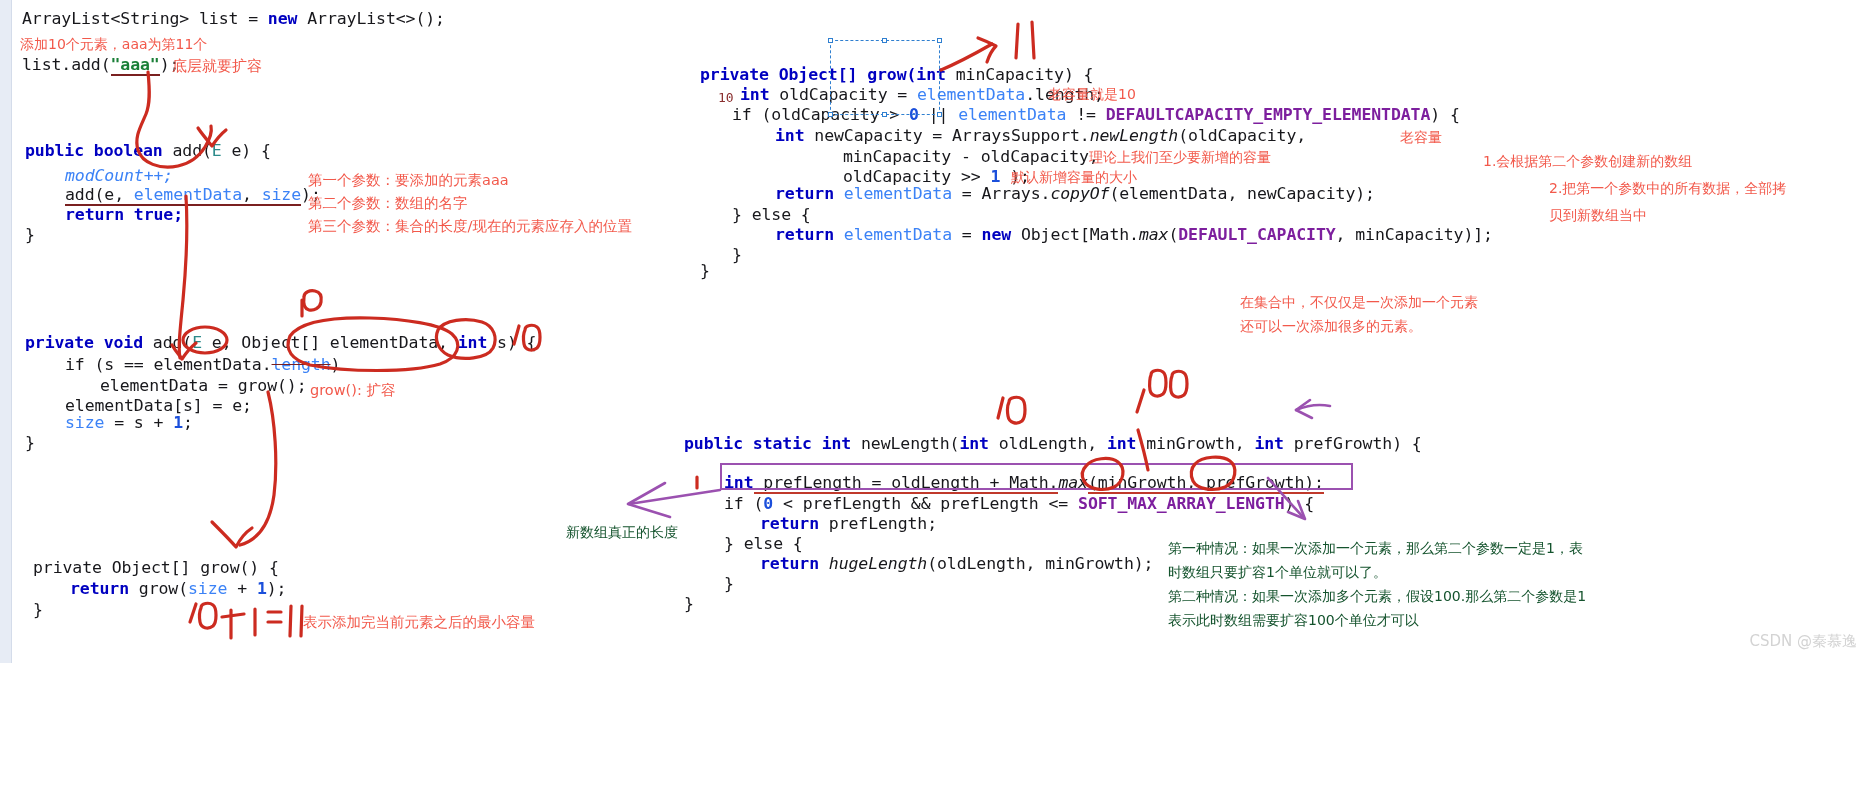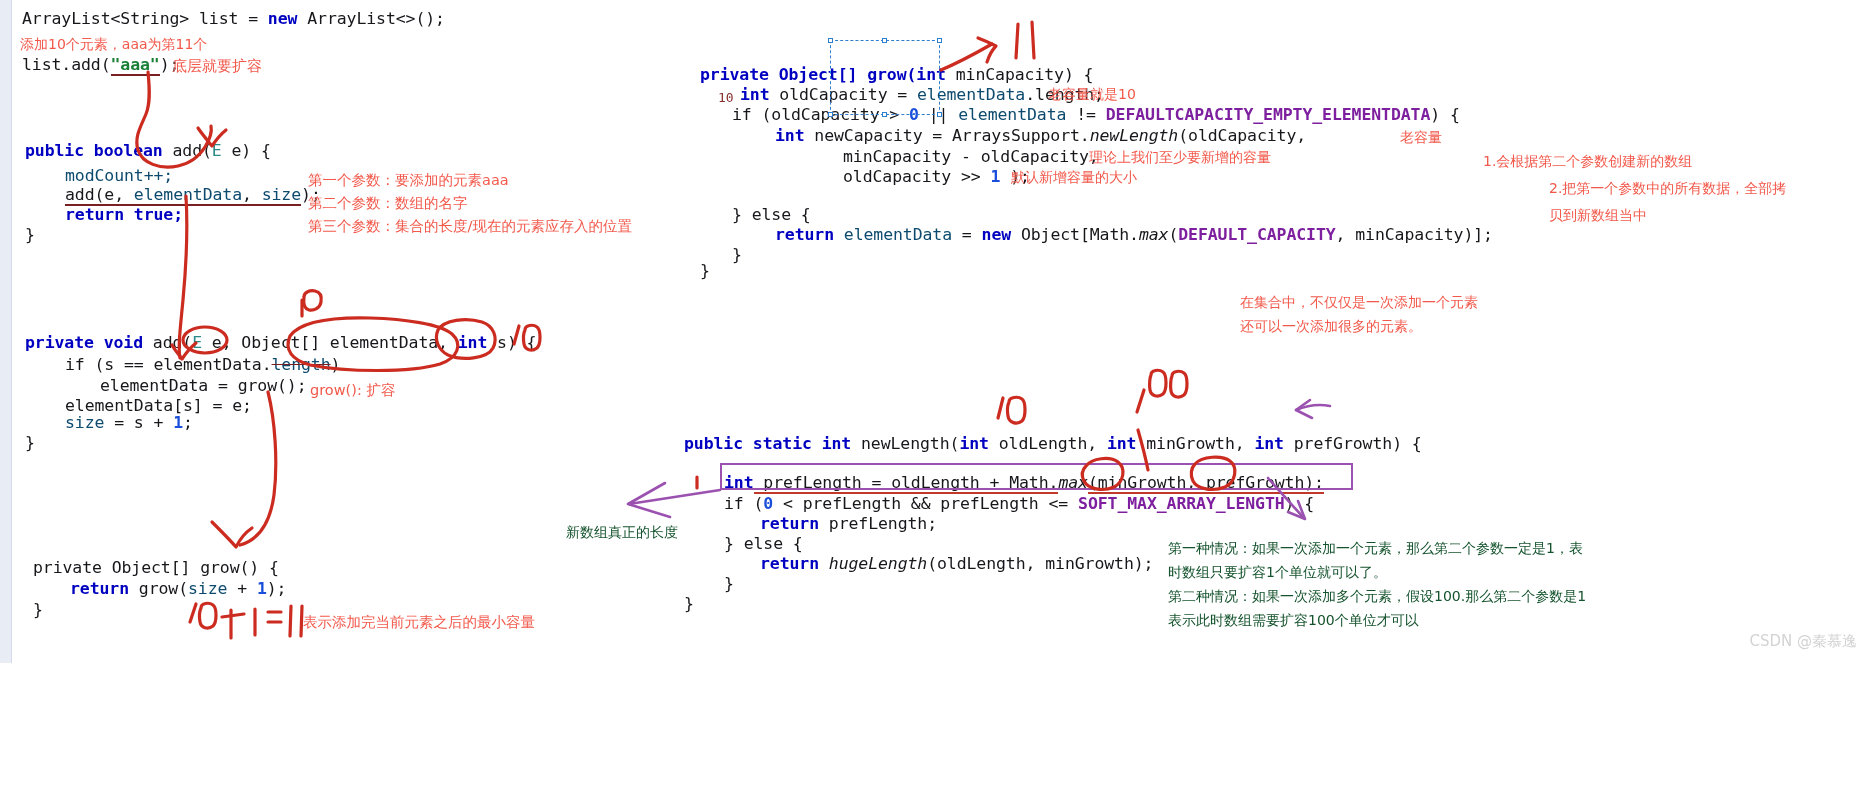--- a/index.html
+++ b/index.html
@@ -31,21 +31,21 @@
   .code {
     position: absolute;
     white-space: pre;
     font-family: "DejaVu Sans Mono", "Liberation Mono", monospace;
     font-size: 16.5px;
     line-height: 25px;
     color: #17171b;
     letter-spacing: -0.1px;
   }
   .kw      { color: #0000c0; font-weight: bold; }
-  .field   { color: #0c4a6e; }
+  .field   { color: #3b82f6; }
   .staticf { color: #7d1f9e; font-weight: bold; }
   .meth    { color: #17171b; font-style: italic; }
   .num     { color: #1b4fdb; font-weight: bold; }
   .str     { color: #1a7f37; font-weight: bold; }
   .typev   { color: #2b8a8a; }
   .plain   { color: #17171b; }
   .gut-num { color: #8a2f2f; font-size: 13px; }
 
   
   .ul-red    { border-bottom: 2px solid #c0392b; }
@@ -119,21 +119,21 @@
   <div class="code" style="left:22px; top:6px;"><span class="plain">ArrayList&lt;String&gt; list = </span><span class="kw">new</span><span class="plain"> ArrayList&lt;&gt;();</span></div>
 
   <div class="note" style="left:20px; top:32px; font-size:14px;">添加10个元素，aaa为第11个</div>
 
   <div class="code" style="left:22px; top:52px;"><span class="plain">list.add(</span><span class="str ul-dark">"aaa"</span><span class="plain">);</span></div>
 
   <div class="note" style="left:172px; top:54px; font-size:15px;">底层就要扩容</div>
 
   <div class="code" style="left:25px; top:138px;"><span class="kw">public boolean </span><span class="plain">add(</span><span class="typev">E</span><span class="plain"> e) {</span></div>
 
-  <div class="code" style="left:65px; top:163px;"><span class="field">modCount++;</span></div>
+  <div class="code" style="left:65px; top:163px;font-style:italic;"><span class="field">modCount++;</span></div>
 
   <div class="code" style="left:65px; top:182px;"><span class="plain ul-dark">add(e, </span><span class="field ul-dark">elementData</span><span class="plain ul-dark">, </span><span class="field ul-dark">size</span><span class="plain">);</span></div>
 
   <div class="code" style="left:65px; top:202px;"><span class="kw">return</span><span class="kw"> true;</span></div>
 
   <div class="code" style="left:25px; top:222px;">}</div>
 
   <div class="note" style="left:308px; top:168px;">第一个参数：要添加的元素aaa</div>
   <div class="note" style="left:308px; top:191px;">第二个参数：数组的名字</div>
   <div class="note" style="left:308px; top:214px;">第三个参数：集合的长度/现在的元素应存入的位置</div>
@@ -163,20 +163,21 @@
   <div class="code" style="left:740px; top:82px;"><span class="kw">int</span><span class="plain"> oldCapacity = </span><span class="field">elementData</span><span class="plain">.length;</span></div>
 
   <div class="code" style="left:732px; top:102px;"><span class="plain">if (oldCapacity &gt; </span><span class="num">0</span><span class="plain"> || </span><span class="field">elementData</span><span class="plain"> != </span><span class="staticf">DEFAULTCAPACITY_EMPTY_ELEMENTDATA</span><span class="plain">) {</span></div>
 
   <div class="code" style="left:843px; top:144px;">minCapacity - oldCapacity,</div>
 
   <div class="code" style="left:775px; top:123px;"><span class="kw">int</span><span class="plain"> newCapacity = ArraysSupport.</span><span class="meth">newLength</span><span class="plain">(oldCapacity,</span></div>
 
   <div class="code" style="left:843px; top:164px;"><span class="plain">oldCapacity &gt;&gt; </span><span class="num">1</span><span class="plain"> );</span></div>
 
+  <div class="code" style="left:775px; top:181px;"><span class="kw">return</span><span class="field"> elementData</span><span class="plain"> = Arrays.</span><span class="meth">copyOf</span><span class="plain">(elementData, newCapacity);</span></div>
 
   <div class="code" style="left:732px; top:202px;">} else {</div>
 
   <div class="code" style="left:775px; top:222px;"><span class="kw">return</span><span class="field"> elementData</span><span class="plain"> = </span><span class="kw">new</span><span class="plain"> Object[Math.</span><span class="meth">max</span><span class="plain">(</span><span class="staticf">DEFAULT_CAPACITY</span><span class="plain">, minCapacity)];</span></div>
 
   <div class="code" style="left:732px; top:242px;">}</div>
   <div class="code" style="left:700px; top:258px;">}</div>
 
   <div class="note small" style="left:1048px; top:82px;">老容量就是10</div>
   <div class="note small" style="left:1400px; top:125px;">老容量</div>

